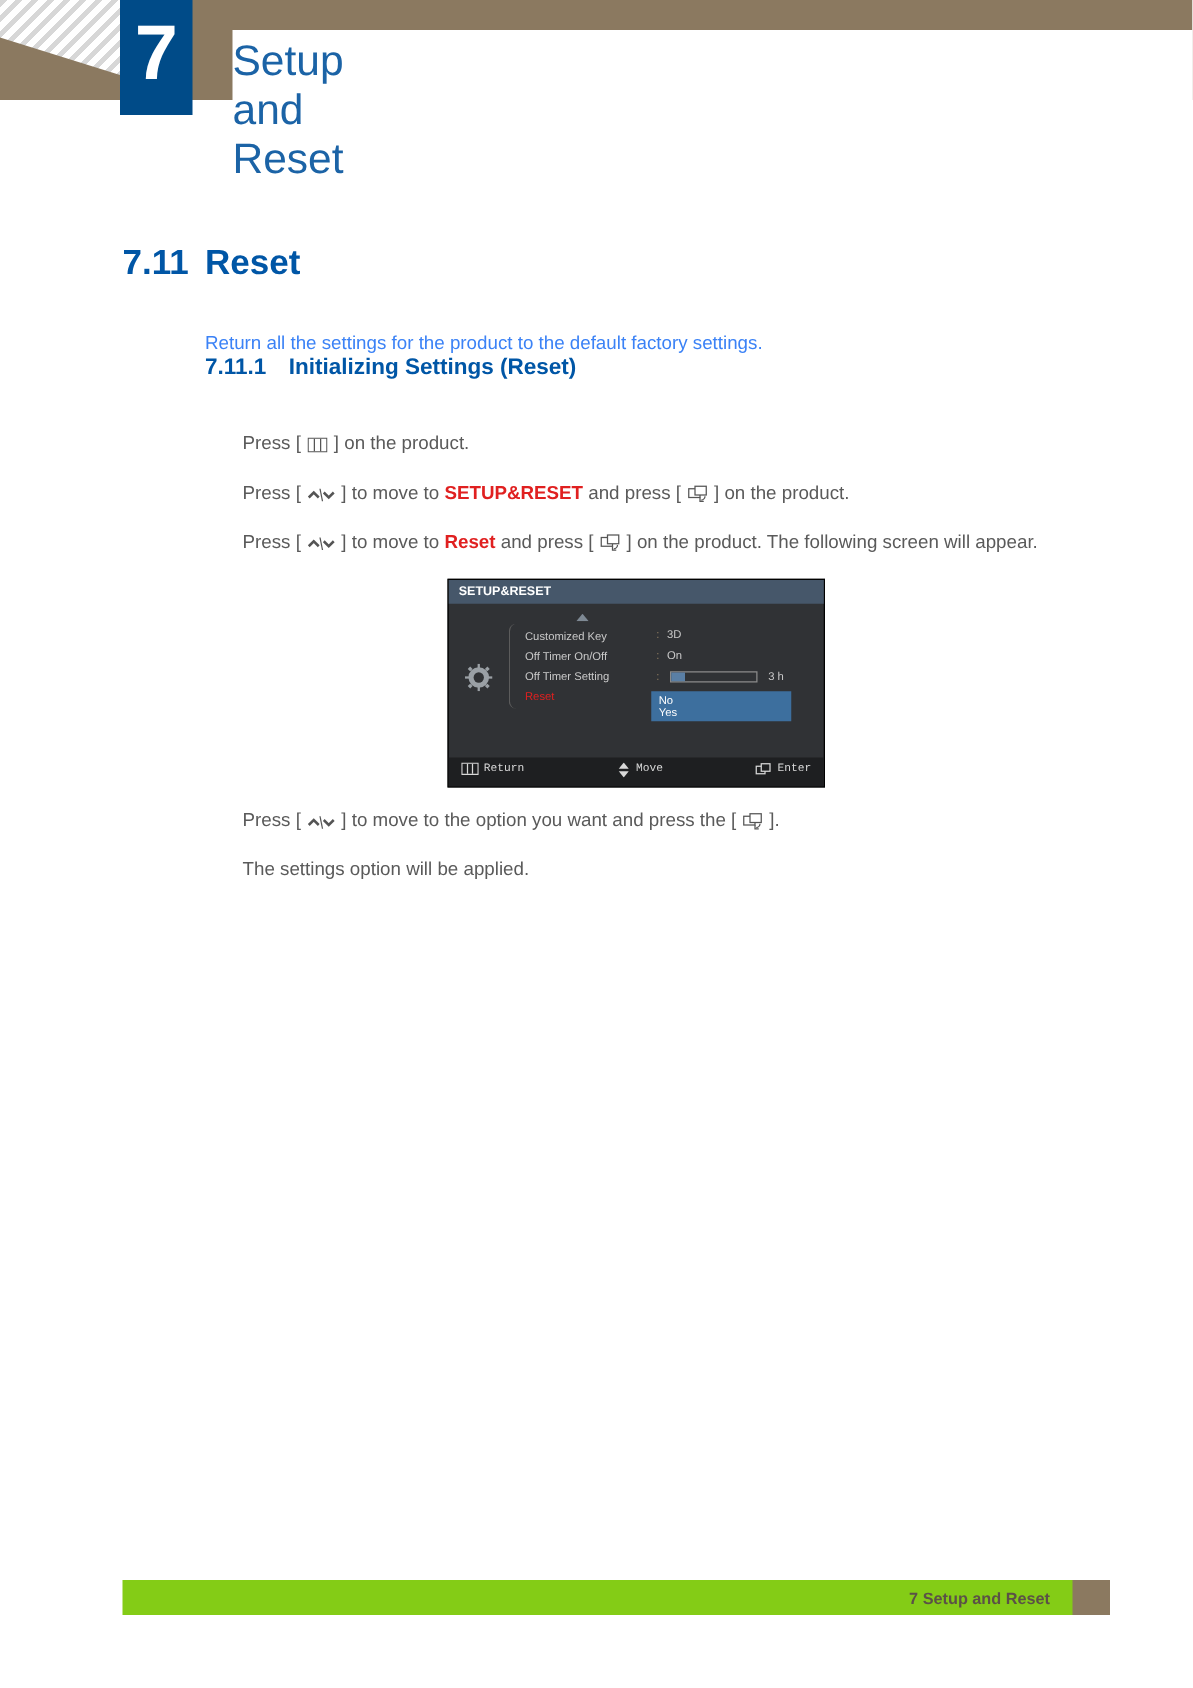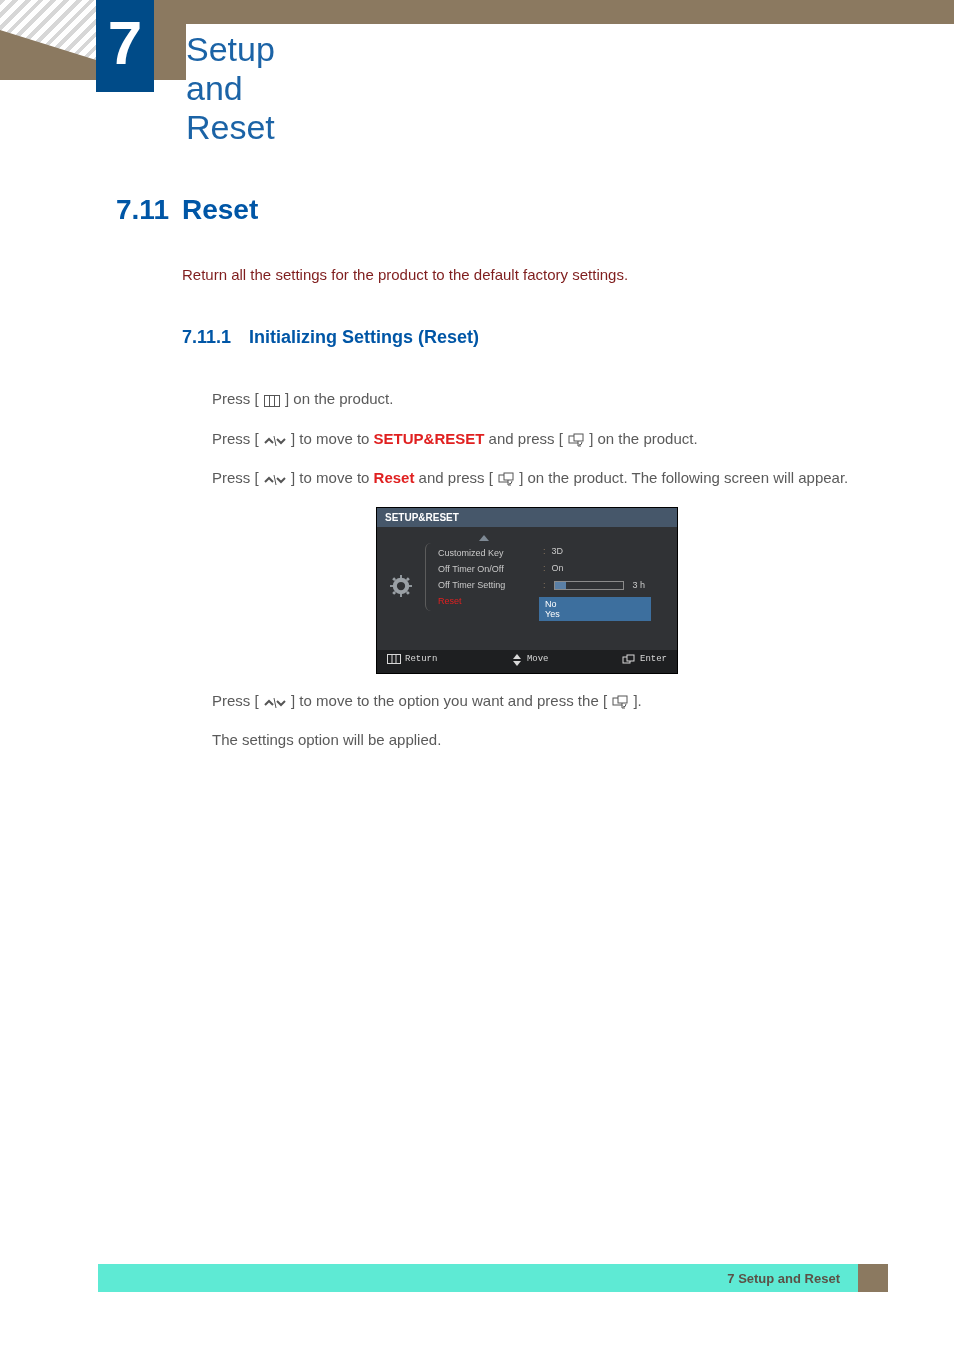--- a/index.html
+++ b/index.html
@@ -61,38 +61,37 @@
     top: 24px;
     left: 186px;
     font-size: 34px;
     color: #1b63a6;
     background: #ffffff;
     padding: 6px 700px 6px 0;
   }
   .content {
     position: absolute;
     top: 180px;
-    left: 116px;
+    left: 98px;
     width: 780px;
   }
   .sec-heading {
     font-size: 28px;
     color: #0056a6;
     font-weight: bold;
     margin: 14px 0 40px 0;
   }
   .sec-num {
     display: inline-block;
     width: 66px;
   }
   .intro {
     font-size: 15px;
     margin-left: 66px;
-    margin-bottom: 44px;
-    color: #7f1d1d;
+    color: #3b82f6;
   }
   .subheading {
     font-size: 18px;
     color: #0056a6;
     font-weight: bold;
     margin: 0 0 40px 66px;
   }
   .sub-num {
     margin-right: 18px;
   }
@@ -205,21 +204,21 @@
     gap: 4px;
     font-family: Liberation Mono, monospace;
   }
   
   .footer-band {
     position: absolute;
     left: 98px;
     bottom: 58px;
     height: 28px;
     width: 790px;
-    background: #5eead4;
+    background: #84cc16;
     display: flex;
     justify-content: flex-end;
     align-items: center;
   }
   .footer-accent {
     width: 30px;
     height: 28px;
     background: #8b7960;
     margin-left: 14px;
   }

